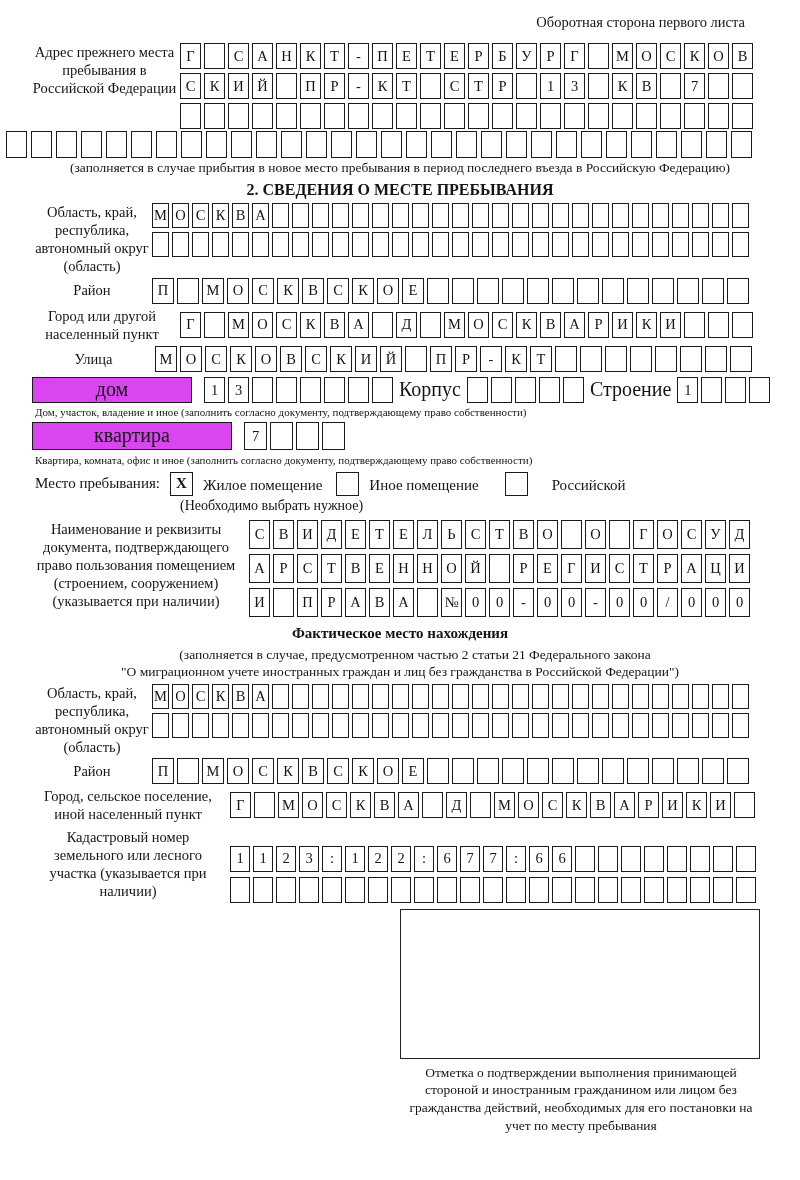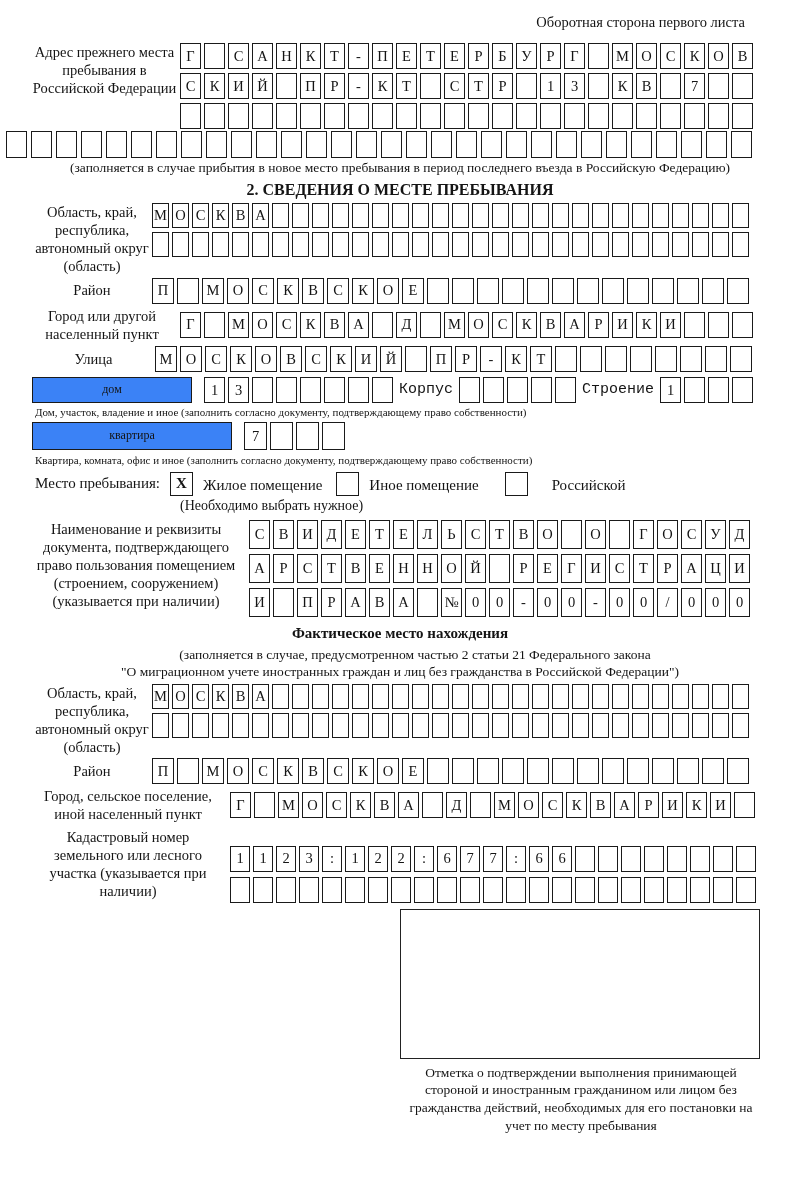--- a/index.html
+++ b/index.html
@@ -27,38 +27,38 @@
   .rdoc{gap:3px;}
   .rdoc .cell{width:21px;height:29px;border-width:1.8px;}
   .rcad .cell{width:20px;height:26px;}
   .rkv .cell{width:23px;height:28px;}
   .note{ text-align:center;font-size:13.5px;margin-top:2px; }
   .h-sec{ text-align:center;font-weight:bold;font-size:16px;margin-top:5px; }
   .h-sub{ text-align:center;font-weight:bold;font-size:15px;margin-top:8px; }
   .smallcap{ font-size:11px;margin:3px 0 0 35px; }
   .wbox{
     box-sizing:border-box;border:1.6px solid #1a1a1a;height:26px;flex:none;
-    display:flex;align-items:center;justify-content:center;font-size:12px;background:#3b82f6;
+    display:flex;align-items:center;justify-content:center;font-size:20px;background:#d946ef;
   }
   .chk{
     box-sizing:border-box;border:1.6px solid #1a1a1a;width:23px;height:24px;flex:none;
     display:flex;align-items:center;justify-content:center;font-size:15px;font-weight:bold;background:#fff;
   }
   .stayrow{ display:flex;align-items:center;margin:6px 0 0 35px;font-size:15px; }
   .staylbl{ margin-right:10px; }
   .optlbl{ margin:4px 0 0 10px; }
   .choose-note{ width:300px;margin:2px 0 0 180px;text-align:left;font-size:14px; }
   .mark-box{
     box-sizing:border-box;border:1.8px solid #222;width:360px;height:150px;
     margin:6px 0 0 400px;background:#fff;
   }
   .mark-caption{ width:358px;margin:5px 0 0 402px;text-align:center;font-size:13.5px;line-height:1.33; }
   .gap12{width:12px;flex:none;}
   .domrow{ margin-top:5px; }
-  .inlbl{ font-size:15px;margin:0 6px;flex:none;font-family:Liberation Mono, monospace; }
+  .inlbl{ font-size:20px;margin:0 6px;flex:none; }
 </style>
 </head>
 <body>
 
 <div class="page">
 
   <div class="corner">Оборотная сторона первого листа</div>
 
   <div class="frow" style="margin-top:12px;">
     <div class="lbl w145">Адрес прежнего места пребывания в Российской Федерации</div>

